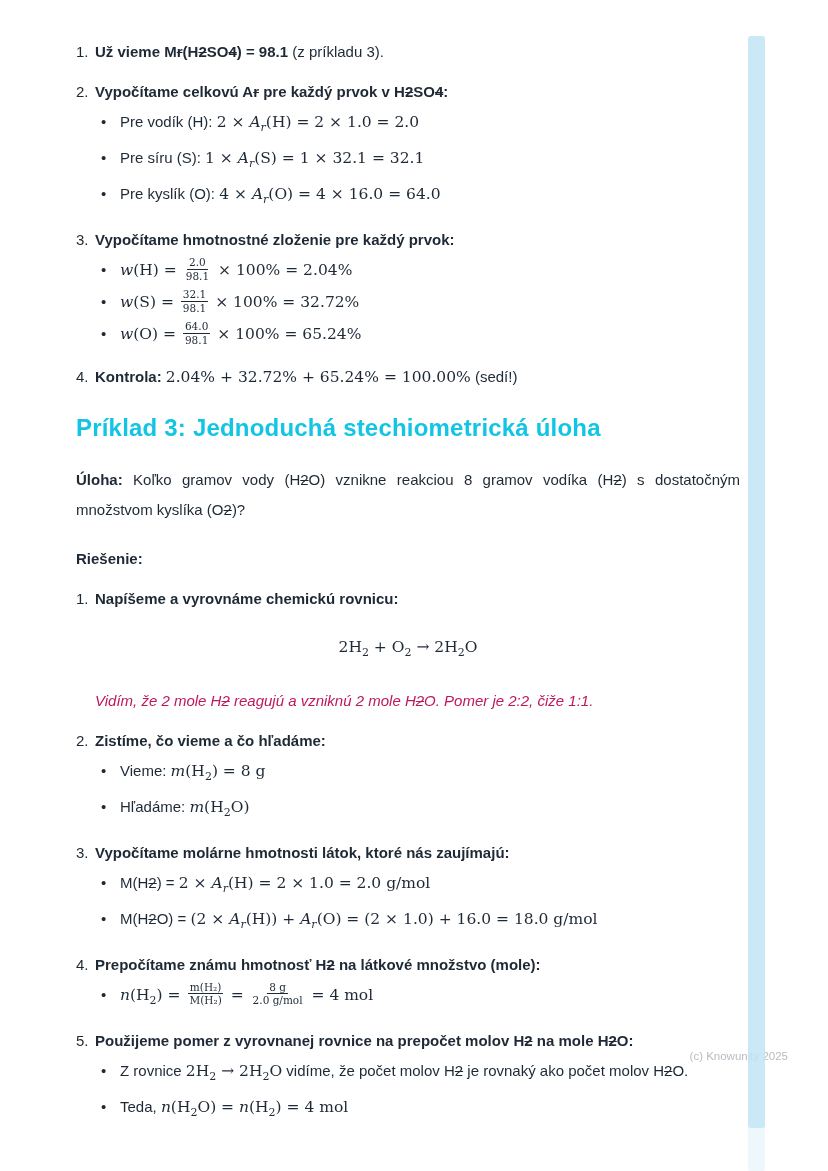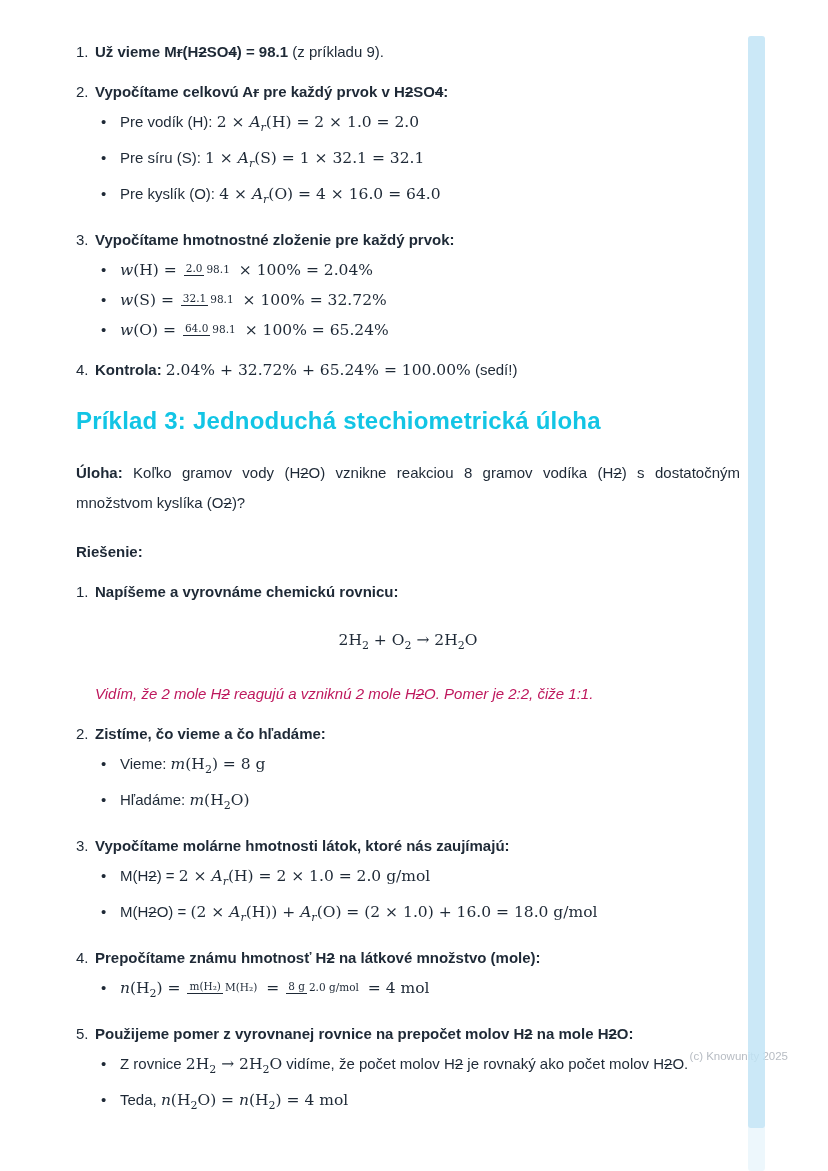--- a/index.html
+++ b/index.html
@@ -29,21 +29,21 @@
   .note{ margin-top:24px; margin-left:19px; font-style:italic; color:#be185d; }
 
   .b{ font-weight:700;text-align:center; }
   .i{ font-style:italic; }
   .strike{ text-decoration:line-through; }
   .m{ font-family:"DejaVu Serif", serif; font-size:15.5px; }
   .mi{ font-family:"DejaVu Serif", serif; font-style:italic; font-size:15.5px; }
   .sub{ font-size:11px; vertical-align:sub; }
 
   .frac{
-    display:inline-flex; flex-direction:row; align-items:center;
+    display:inline-flex; flex-direction:column; align-items:center;
     vertical-align:middle; font-family:"DejaVu Serif", serif;
     font-size:10.5px; line-height:1.2; margin:0 2px; transform:translateY(-2px);
   }
   .frac .fn{ border-bottom:1px solid #1e2936; padding:0 2px; }
   .frac .fd{ padding:0 2px;text-align:right; }
 
   .footer{
     position:absolute; top:1044px; right:40px;
     font-size:11.5px; color:#b7bcc3;
   }
@@ -57,21 +57,21 @@
     background:rgba(185,224,244,0.65); border-radius:3px;
   }
 </style>
 </head>
 <body>
 
 <div class="page">
   <div class="content" id="doc">
       <div class="num-item">
         <span class="li-num">1.</span>
-        <div class="li-body"><span class="b">Už vieme M</span><span class="b strike">r</span><span class="b">(H</span><span class="b strike">2</span><span class="b">SO</span><span class="b strike">4</span><span class="b">) = 98.1</span><span> (z príkladu 9).</span></div>
+        <div class="li-body"><span class="b">Už vieme M</span><span class="b strike">r</span><span class="b">(H</span><span class="b strike">2</span><span class="b">SO</span><span class="b strike">4</span><span class="b">) = 98.1</span><span> (z príkladu 3).</span></div>
       </div>
       <div class="num-item">
         <span class="li-num">2.</span>
         <div class="li-body"><span class="b">Vypočítame celkovú A</span><span class="b strike">r</span><span class="b"> pre každý prvok v H</span><span class="b strike">2</span><span class="b">SO</span><span class="b strike">4</span><span class="b">:</span></div>
       </div>
       <div class="bullet-item">
         <span class="dot">•</span>
         <div class="li-body"><span>Pre vodík (H): </span><span class="m">2 × </span><span class="mi">A</span><span class="mi sub">r</span><span class="m">(H) = 2 × 1.0 = 2.0</span></div>
       </div>
       <div class="bullet-item">

